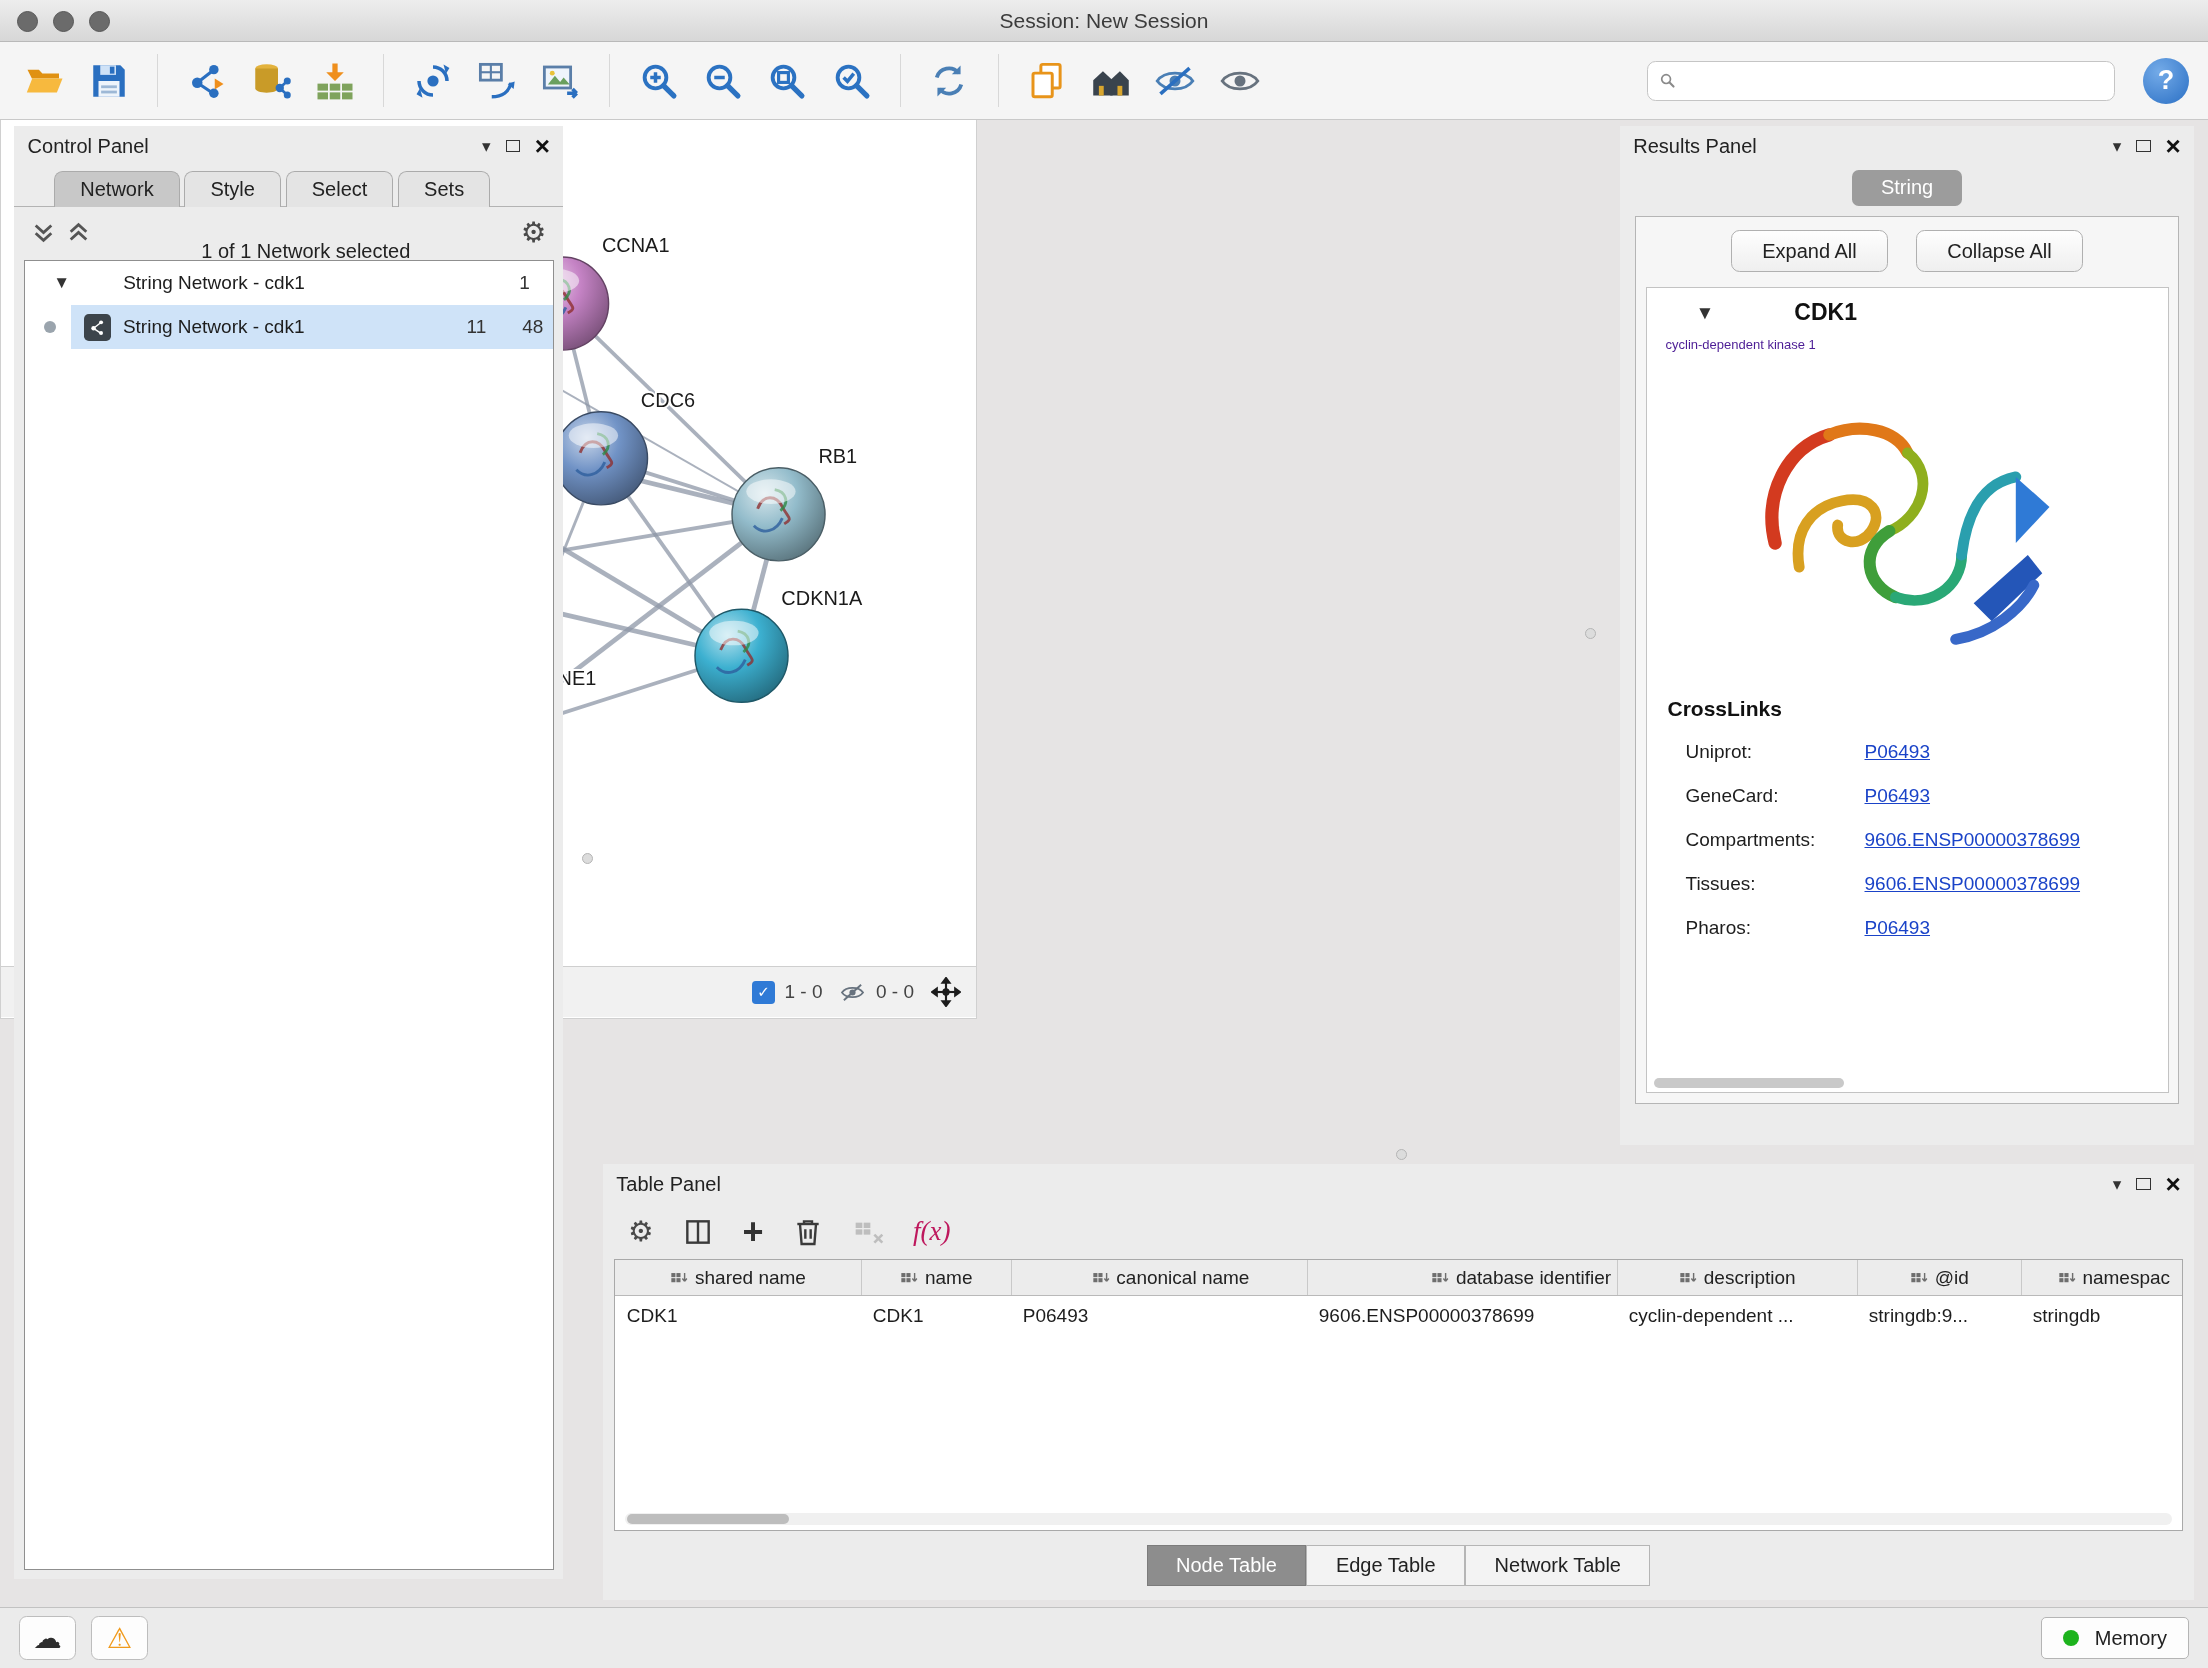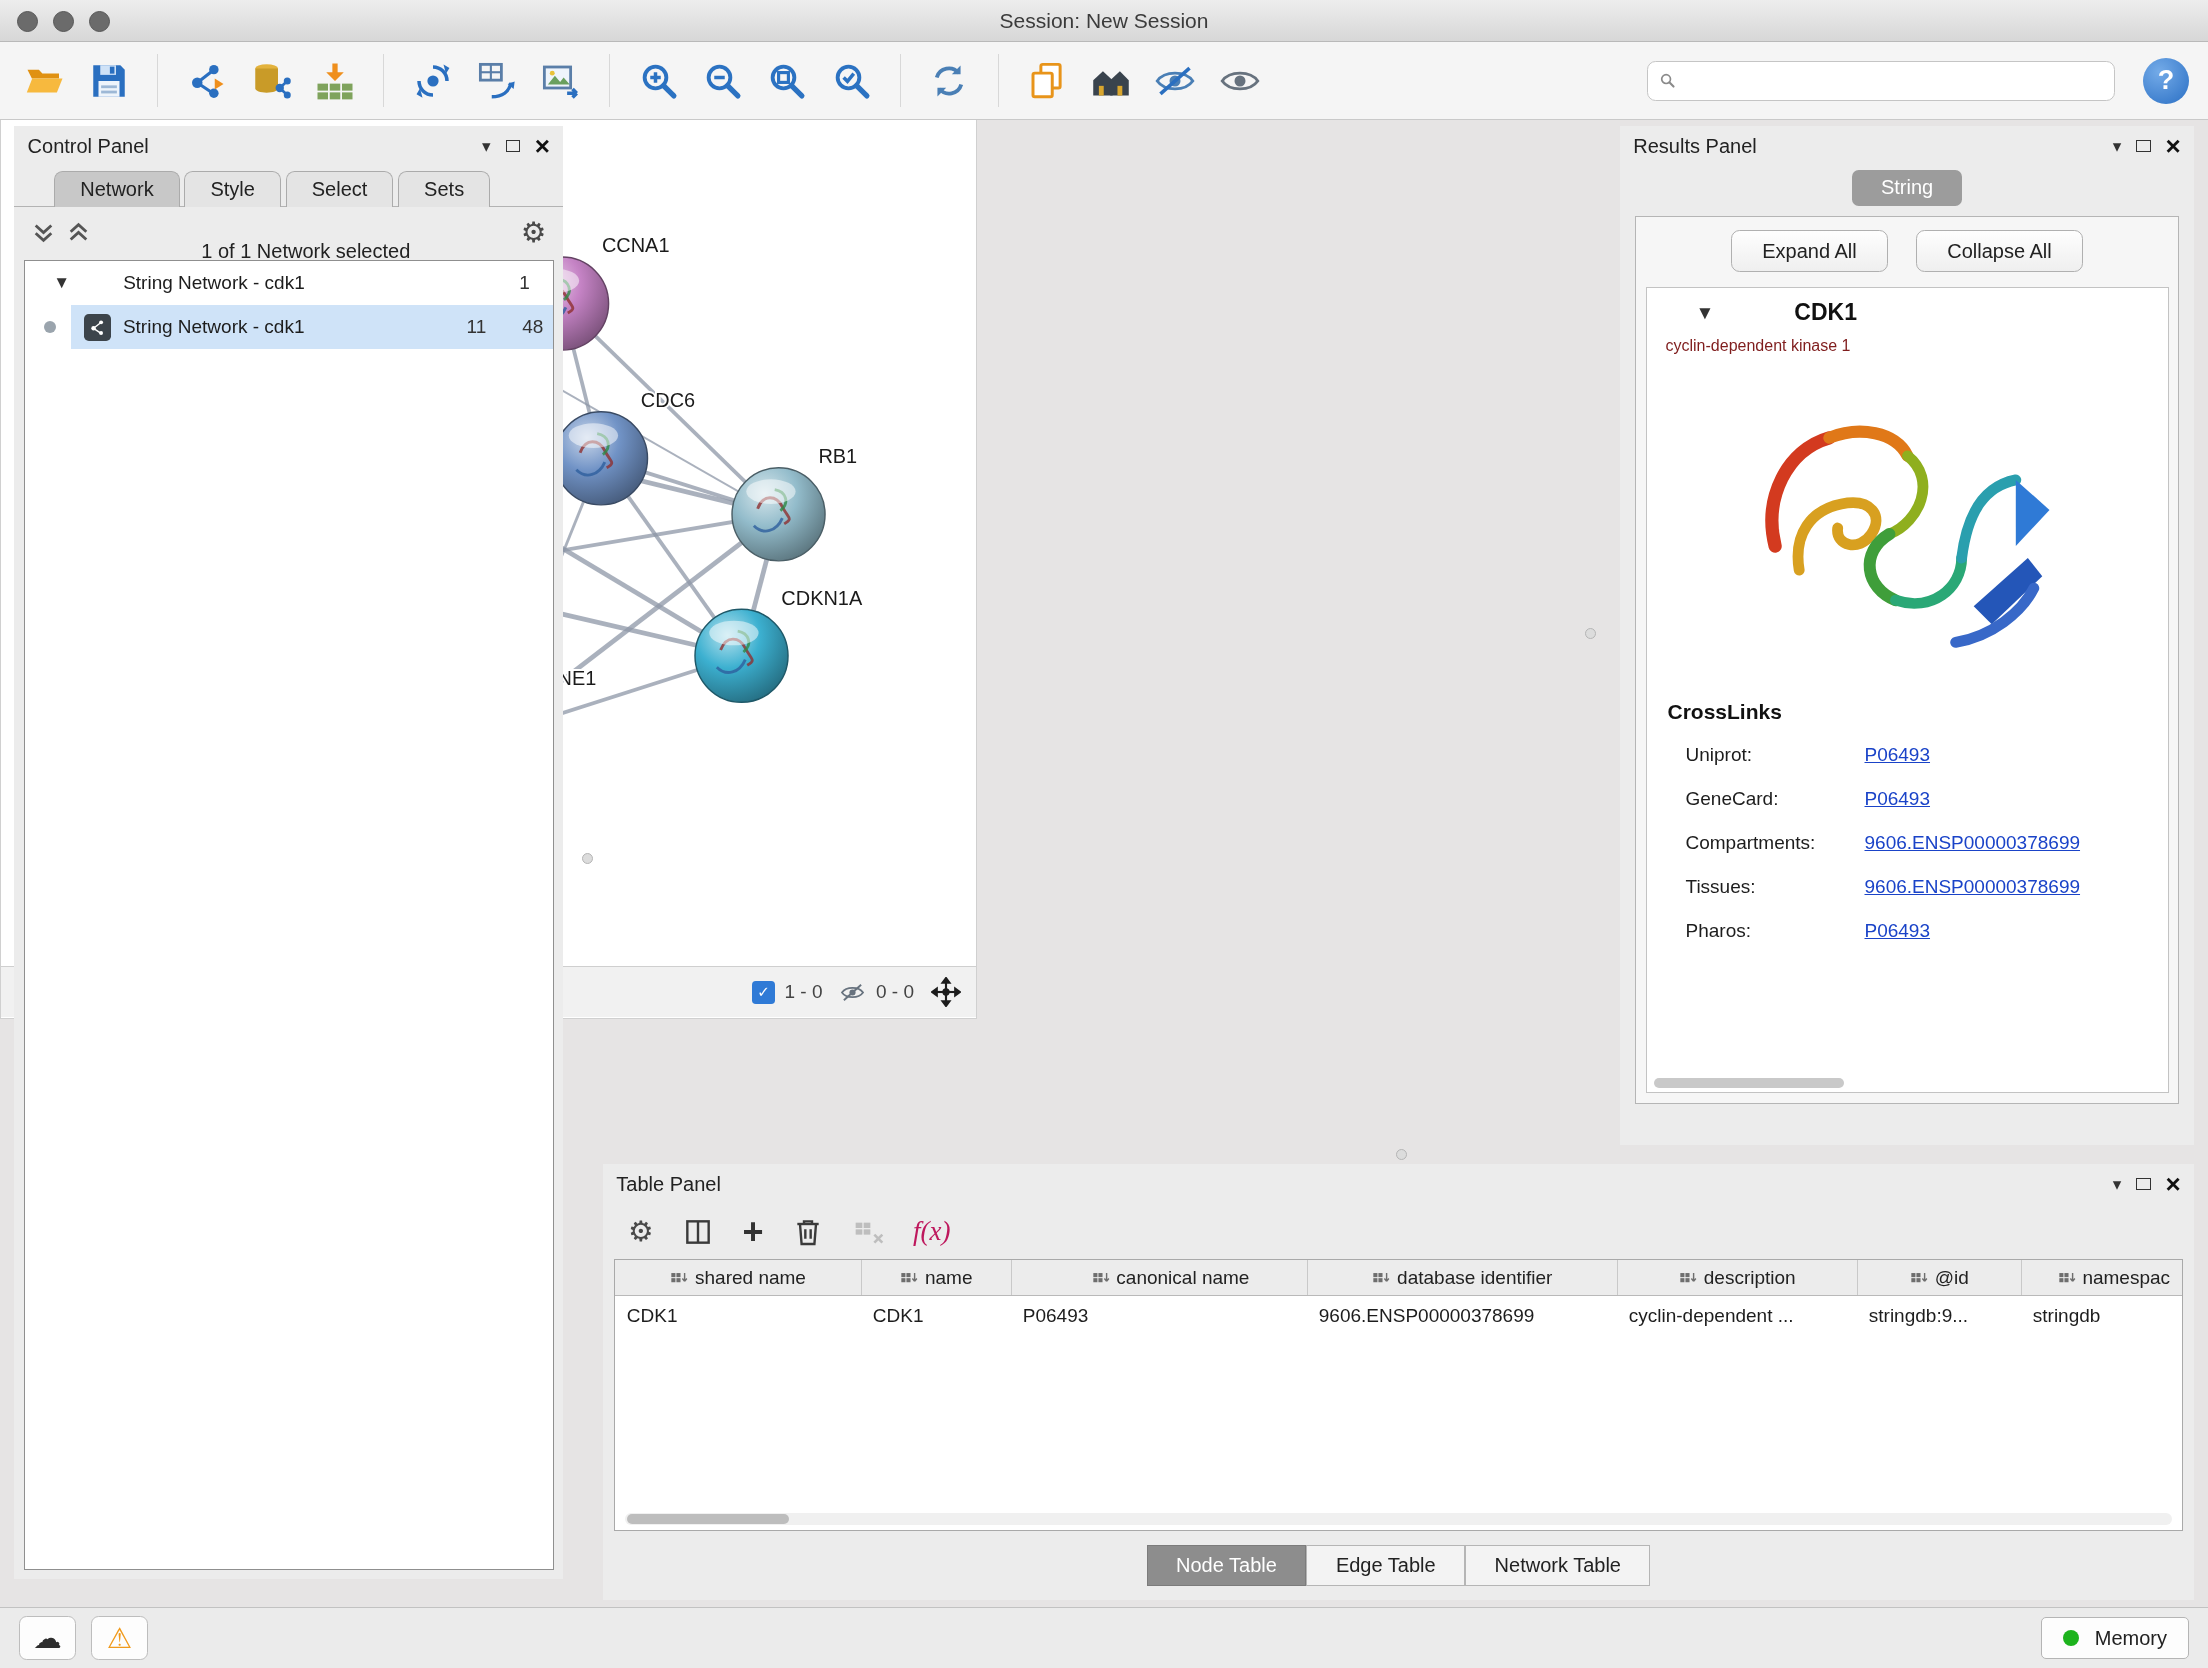--- a/index.html
+++ b/index.html
@@ -65,21 +65,21 @@
 .results-panel{left:1620px;top:126px;width:574px;height:1019px;display:flex;flex-direction:column;}
 .string-tab-row{display:flex;justify-content:center;padding:3.8px 0 9.5px;}
 .string-tab{background:#9c9c9c;color:#fff;font-size:20px;padding:6.7px 28.5px;border-radius:6.7px;cursor:pointer;}
 .results-box{margin:0 15px;border:1px solid #b5b5b5;background:#f6f6f6;height:888px;display:flex;flex-direction:column;padding:13.3px 9.5px 9.5px;}
 .expand-row{display:flex;justify-content:center;gap:28.5px;margin-bottom:15px;}
 .btn{font-size:20px;padding:8.6px 30px;background:linear-gradient(#fefefe,#efefef);border:1px solid #b0b0b0;border-radius:8.6px;color:#222;cursor:pointer;}
 .protein-box{flex:1;background:#fff;border:1px solid #c3c3c3;position:relative;overflow:hidden;}
 .protein-header{height:49px;display:flex;align-items:center;}
 .protein-header .tri{margin-left:49px;font-size:19px;}
 .protein-name{margin-left:80px;font-size:23px;font-weight:bold;color:#111;}
-.protein-desc{font-size:16px;color:#7f1d1d;margin:0 0 7.6px 19px;}
+.protein-desc{font-size:13px;color:#4c1d95;margin:0 0 7.6px 19px;}
 .protein-img{display:block;margin:9.5px auto 0;}
 .crosslinks-h{font-size:21px;font-weight:bold;color:#111;margin:21px 0 9.5px 21px;}
 .crossrow{height:44px;display:flex;align-items:center;}
 .crosslabel{display:inline-block;width:179px;margin-left:39px;font-size:19px;color:#1d1d1d;}
 .crosslink{font-size:19px;text-decoration:underline;}
 .rb-hscroll{position:absolute;bottom:3.8px;left:7.6px;height:10.5px;width:190px;background:#c9c9c9;border-radius:5.7px;}
 
 
 .table-panel{left:603px;top:1164px;width:1591px;height:436px;display:flex;flex-direction:column;}
 .tp-toolbar{height:55px;display:flex;align-items:center;padding-left:25px;gap:28.5px;}
@@ -695,21 +695,21 @@
               </svg><span>name</span></th>
             <th style="width: 296px; padding-left: 28px;"><svg class="sort-ic" viewBox="0 0 18 14">
                 <g fill="#6e6e6e">
                   <rect x="1" y="2" width="4" height="4"></rect>
                   <rect x="6" y="2" width="4" height="4"></rect>
                   <rect x="1" y="7" width="4" height="4"></rect>
                   <rect x="6" y="7" width="4" height="4"></rect>
                 </g>
                 <path d="M14 2v8m0 0l-2.2-2.6M14 10l2.2-2.6" stroke="#6e6e6e" stroke-width="1.4" fill="none"></path>
               </svg><span>canonical name</span></th>
-            <th style="width: 310px;"><svg class="sort-ic" viewBox="0 0 18 14">
+            <th style="width: 310px; text-align: right;"><svg class="sort-ic" viewBox="0 0 18 14">
                 <g fill="#6e6e6e">
                   <rect x="1" y="2" width="4" height="4"></rect>
                   <rect x="6" y="2" width="4" height="4"></rect>
                   <rect x="1" y="7" width="4" height="4"></rect>
                   <rect x="6" y="7" width="4" height="4"></rect>
                 </g>
                 <path d="M14 2v8m0 0l-2.2-2.6M14 10l2.2-2.6" stroke="#6e6e6e" stroke-width="1.4" fill="none"></path>
               </svg><span>database identifier</span></th>
             <th style="width: 240px;"><svg class="sort-ic" viewBox="0 0 18 14">
                 <g fill="#6e6e6e">

